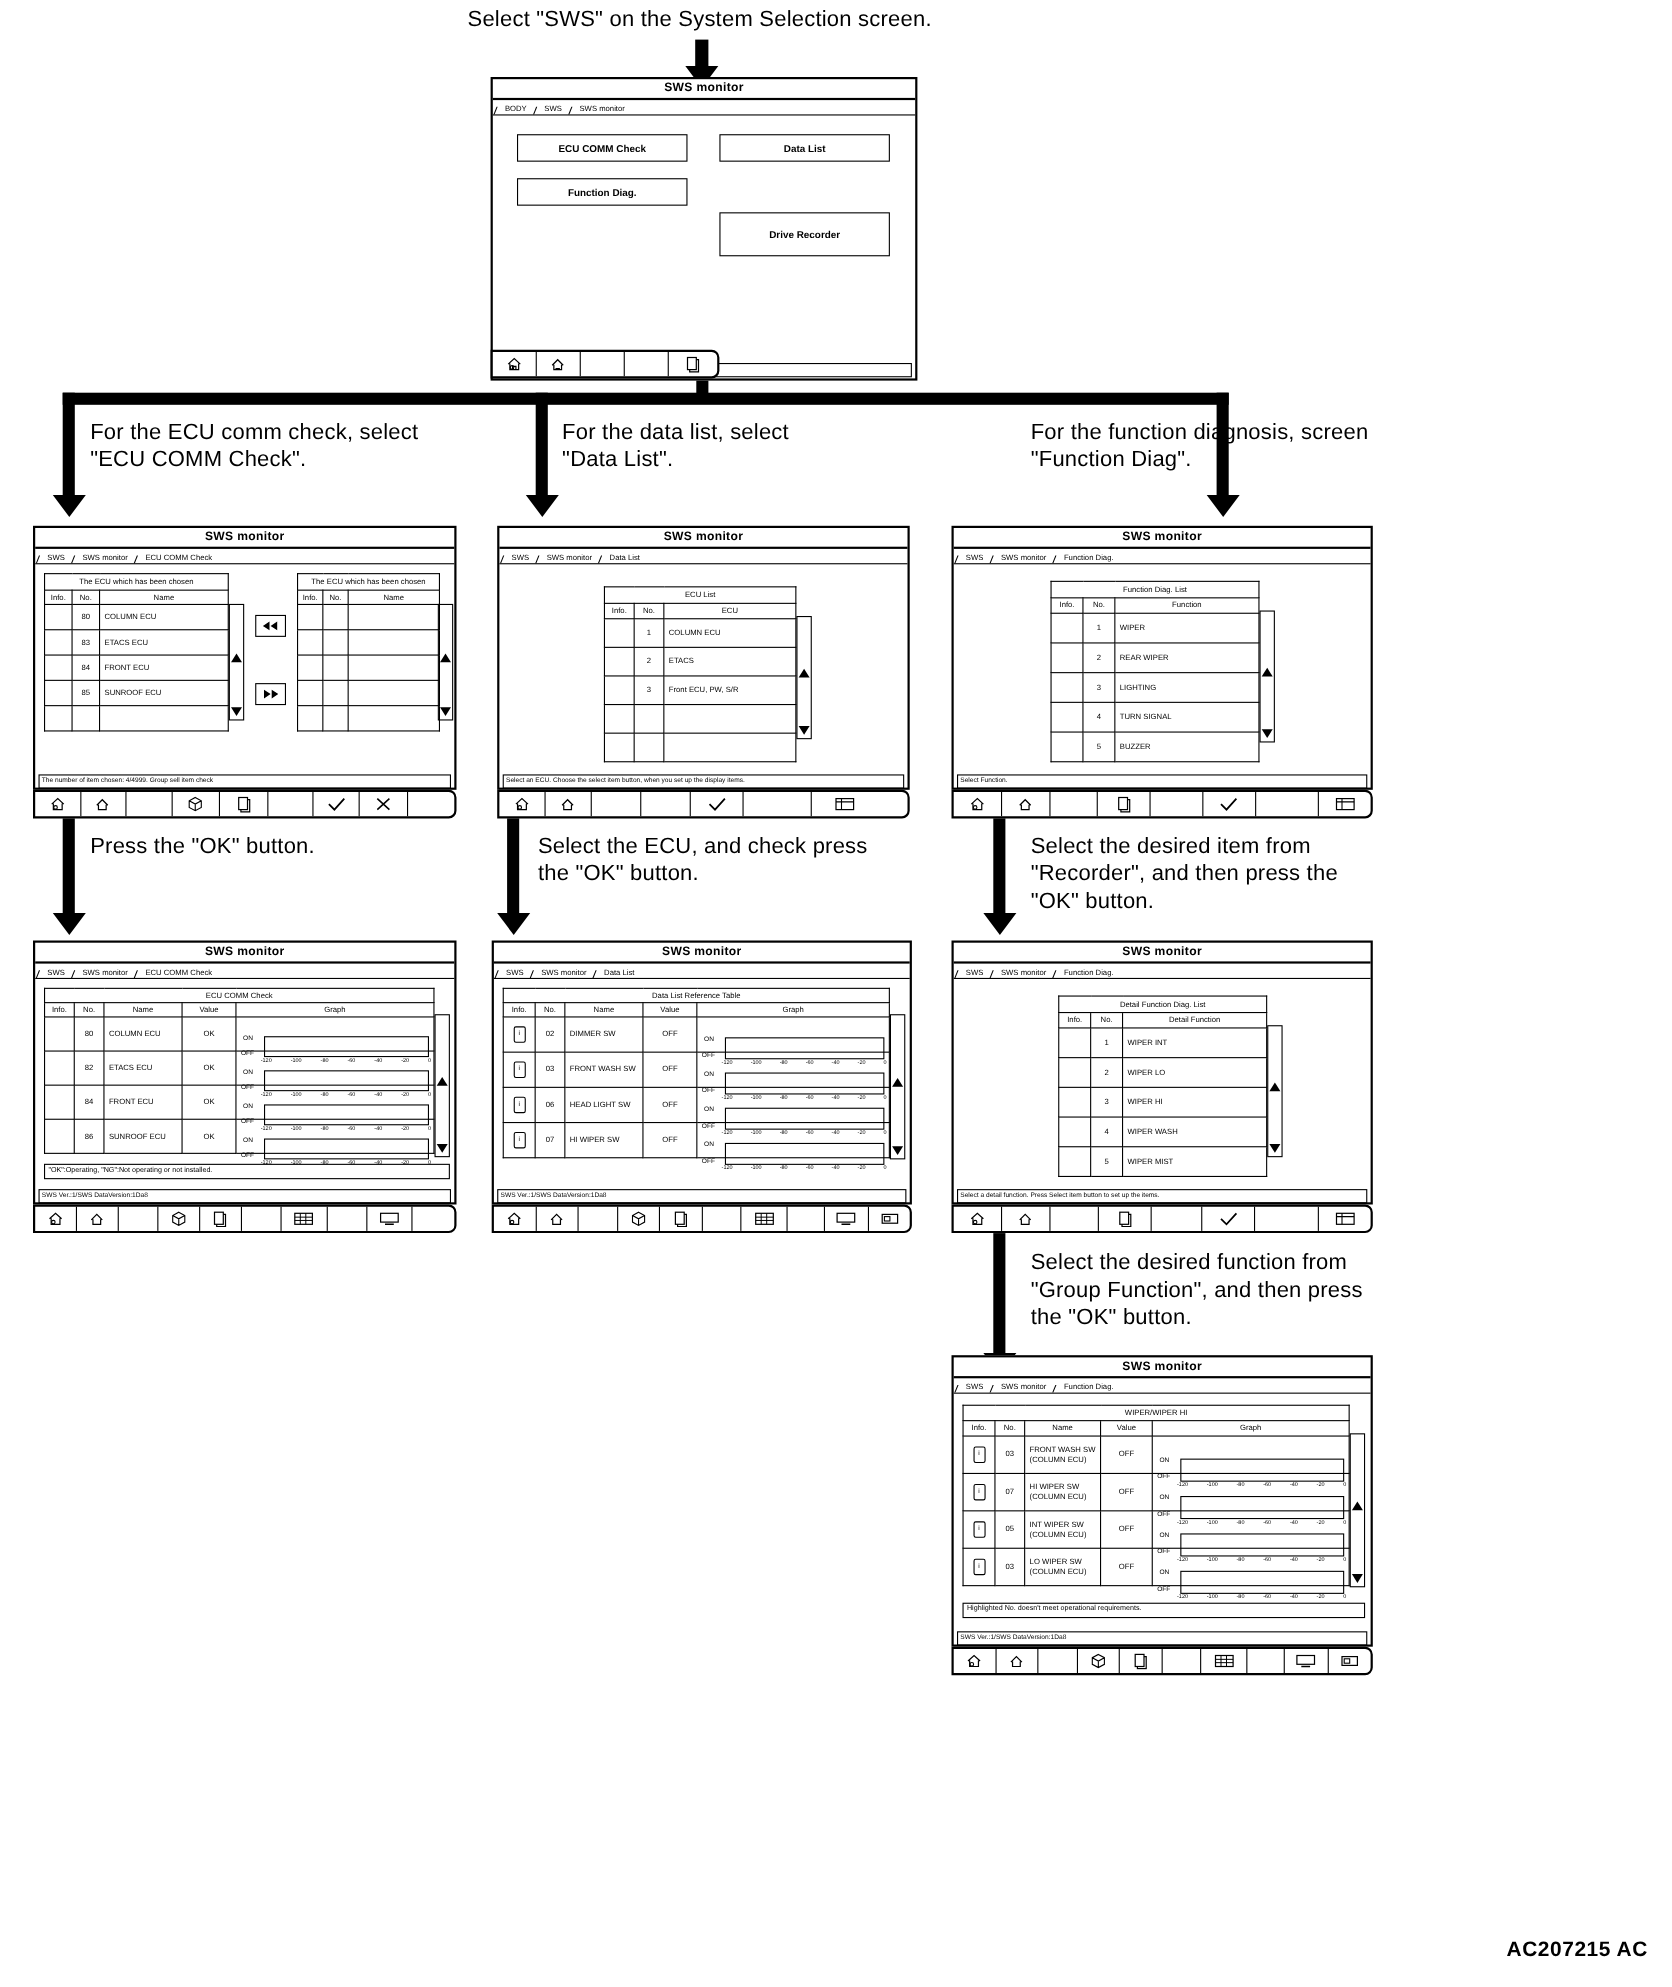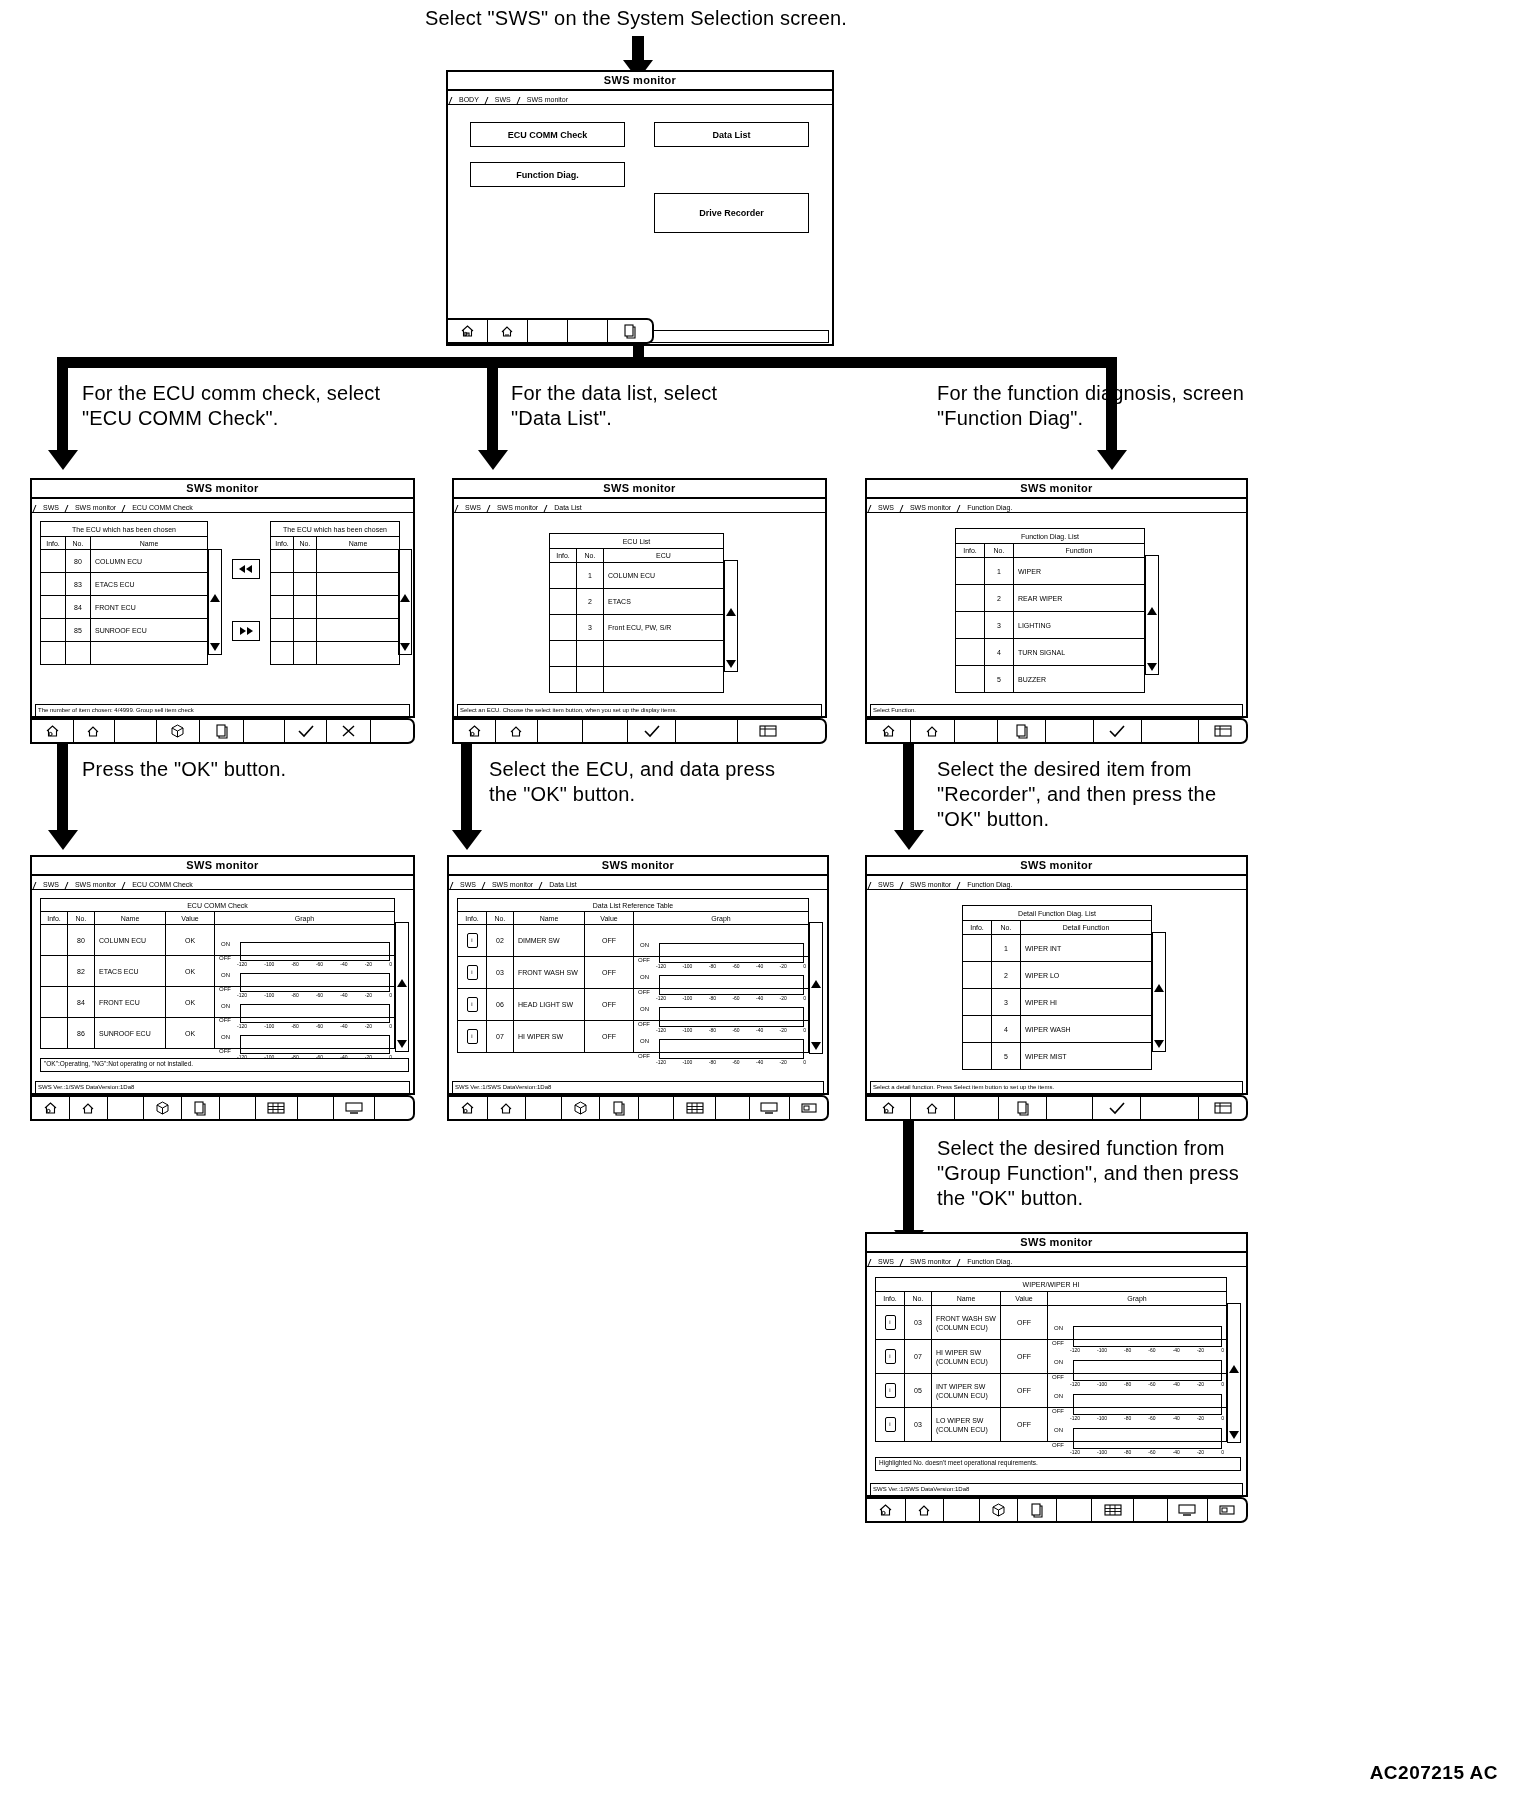--- a/index.html
+++ b/index.html
@@ -425,21 +425,21 @@
       </svg>
   </div>
 </div>
 
 <div class="arrow" style="left:57px;top:744px;width:11px;height:92px;"></div>
 <div class="ahead" style="left:48px;top:830px;"></div>
 <div class="cap" style="left:82px;top:757px;">Press the "OK" button.</div>
 
 <div class="arrow" style="left:461px;top:744px;width:11px;height:92px;"></div>
 <div class="ahead" style="left:452px;top:830px;"></div>
-<div class="cap" style="left:489px;top:757px;white-space:pre-line;">Select the ECU, and data press
+<div class="cap" style="left:489px;top:757px;white-space:pre-line;">Select the ECU, and check press
 the "OK" button.</div>
 
 <div class="arrow" style="left:903px;top:744px;width:11px;height:92px;"></div>
 <div class="ahead" style="left:894px;top:830px;"></div>
 <div class="cap" style="left:937px;top:757px;white-space:pre-line;">Select the desired item from
 "Recorder", and then press the
 "OK" button.</div>
 
 <div class="screen" style="left:30px;top:855px;width:385px;height:240px;">
   <div class="titlebar">SWS monitor</div>

